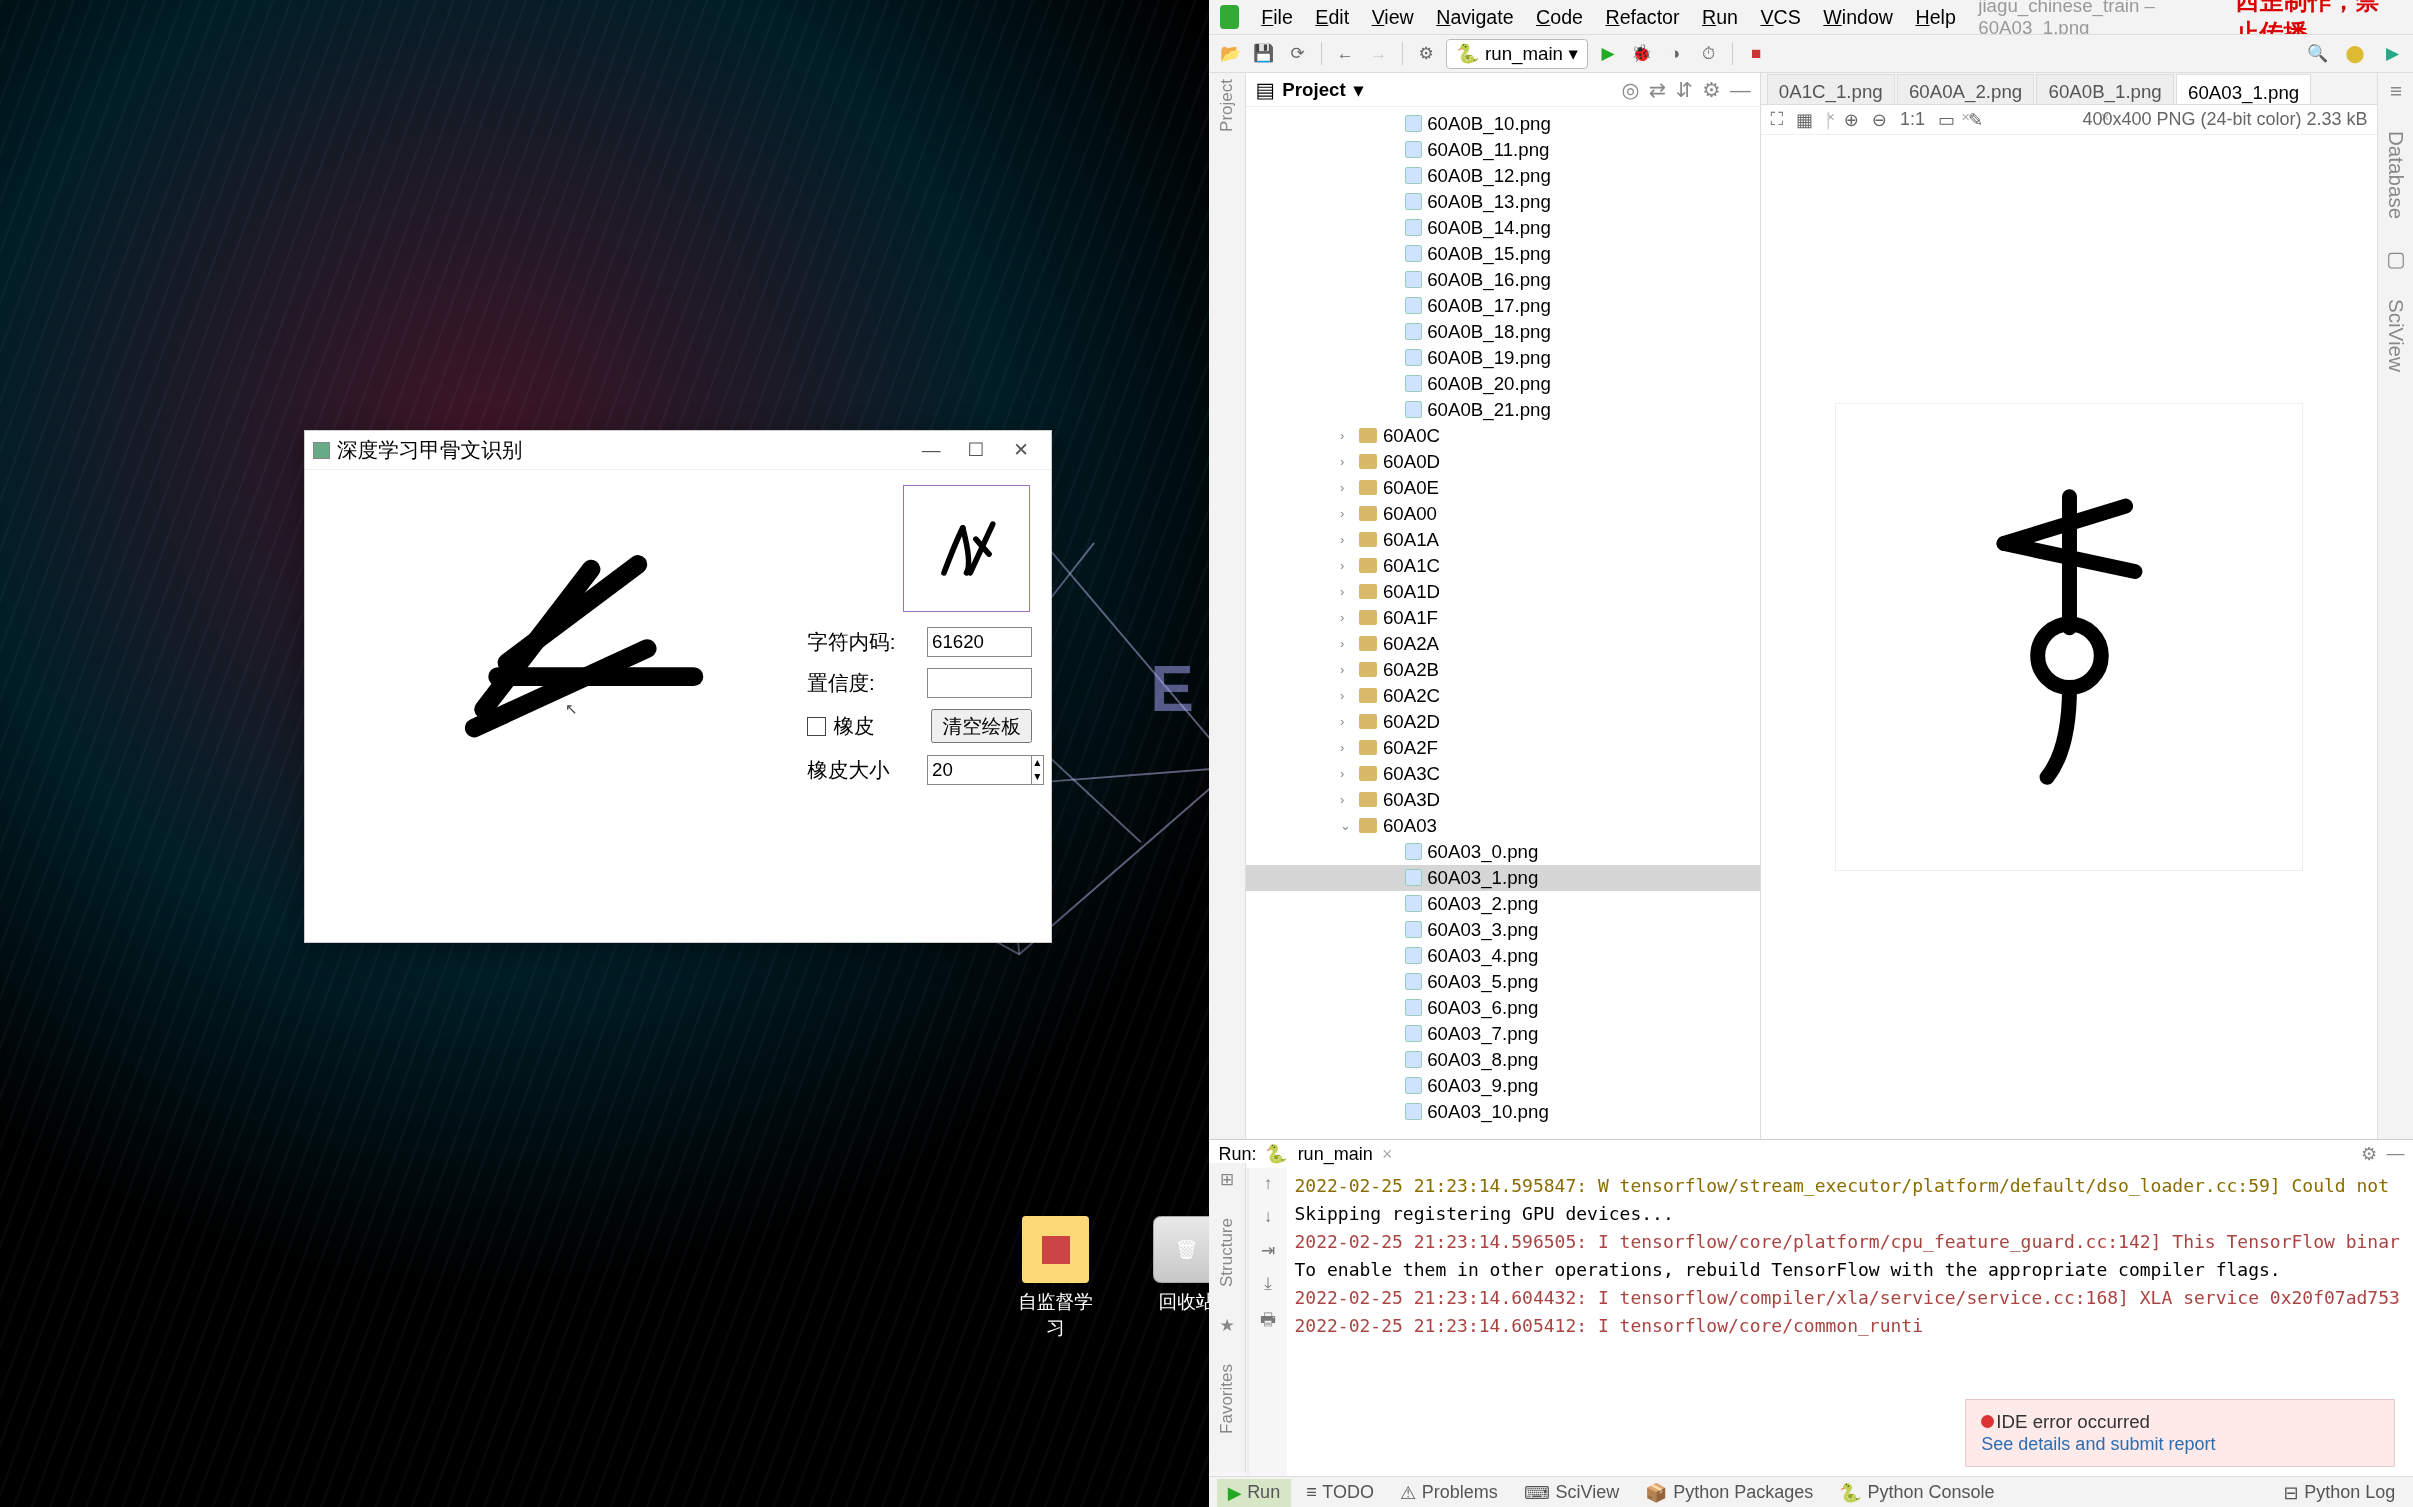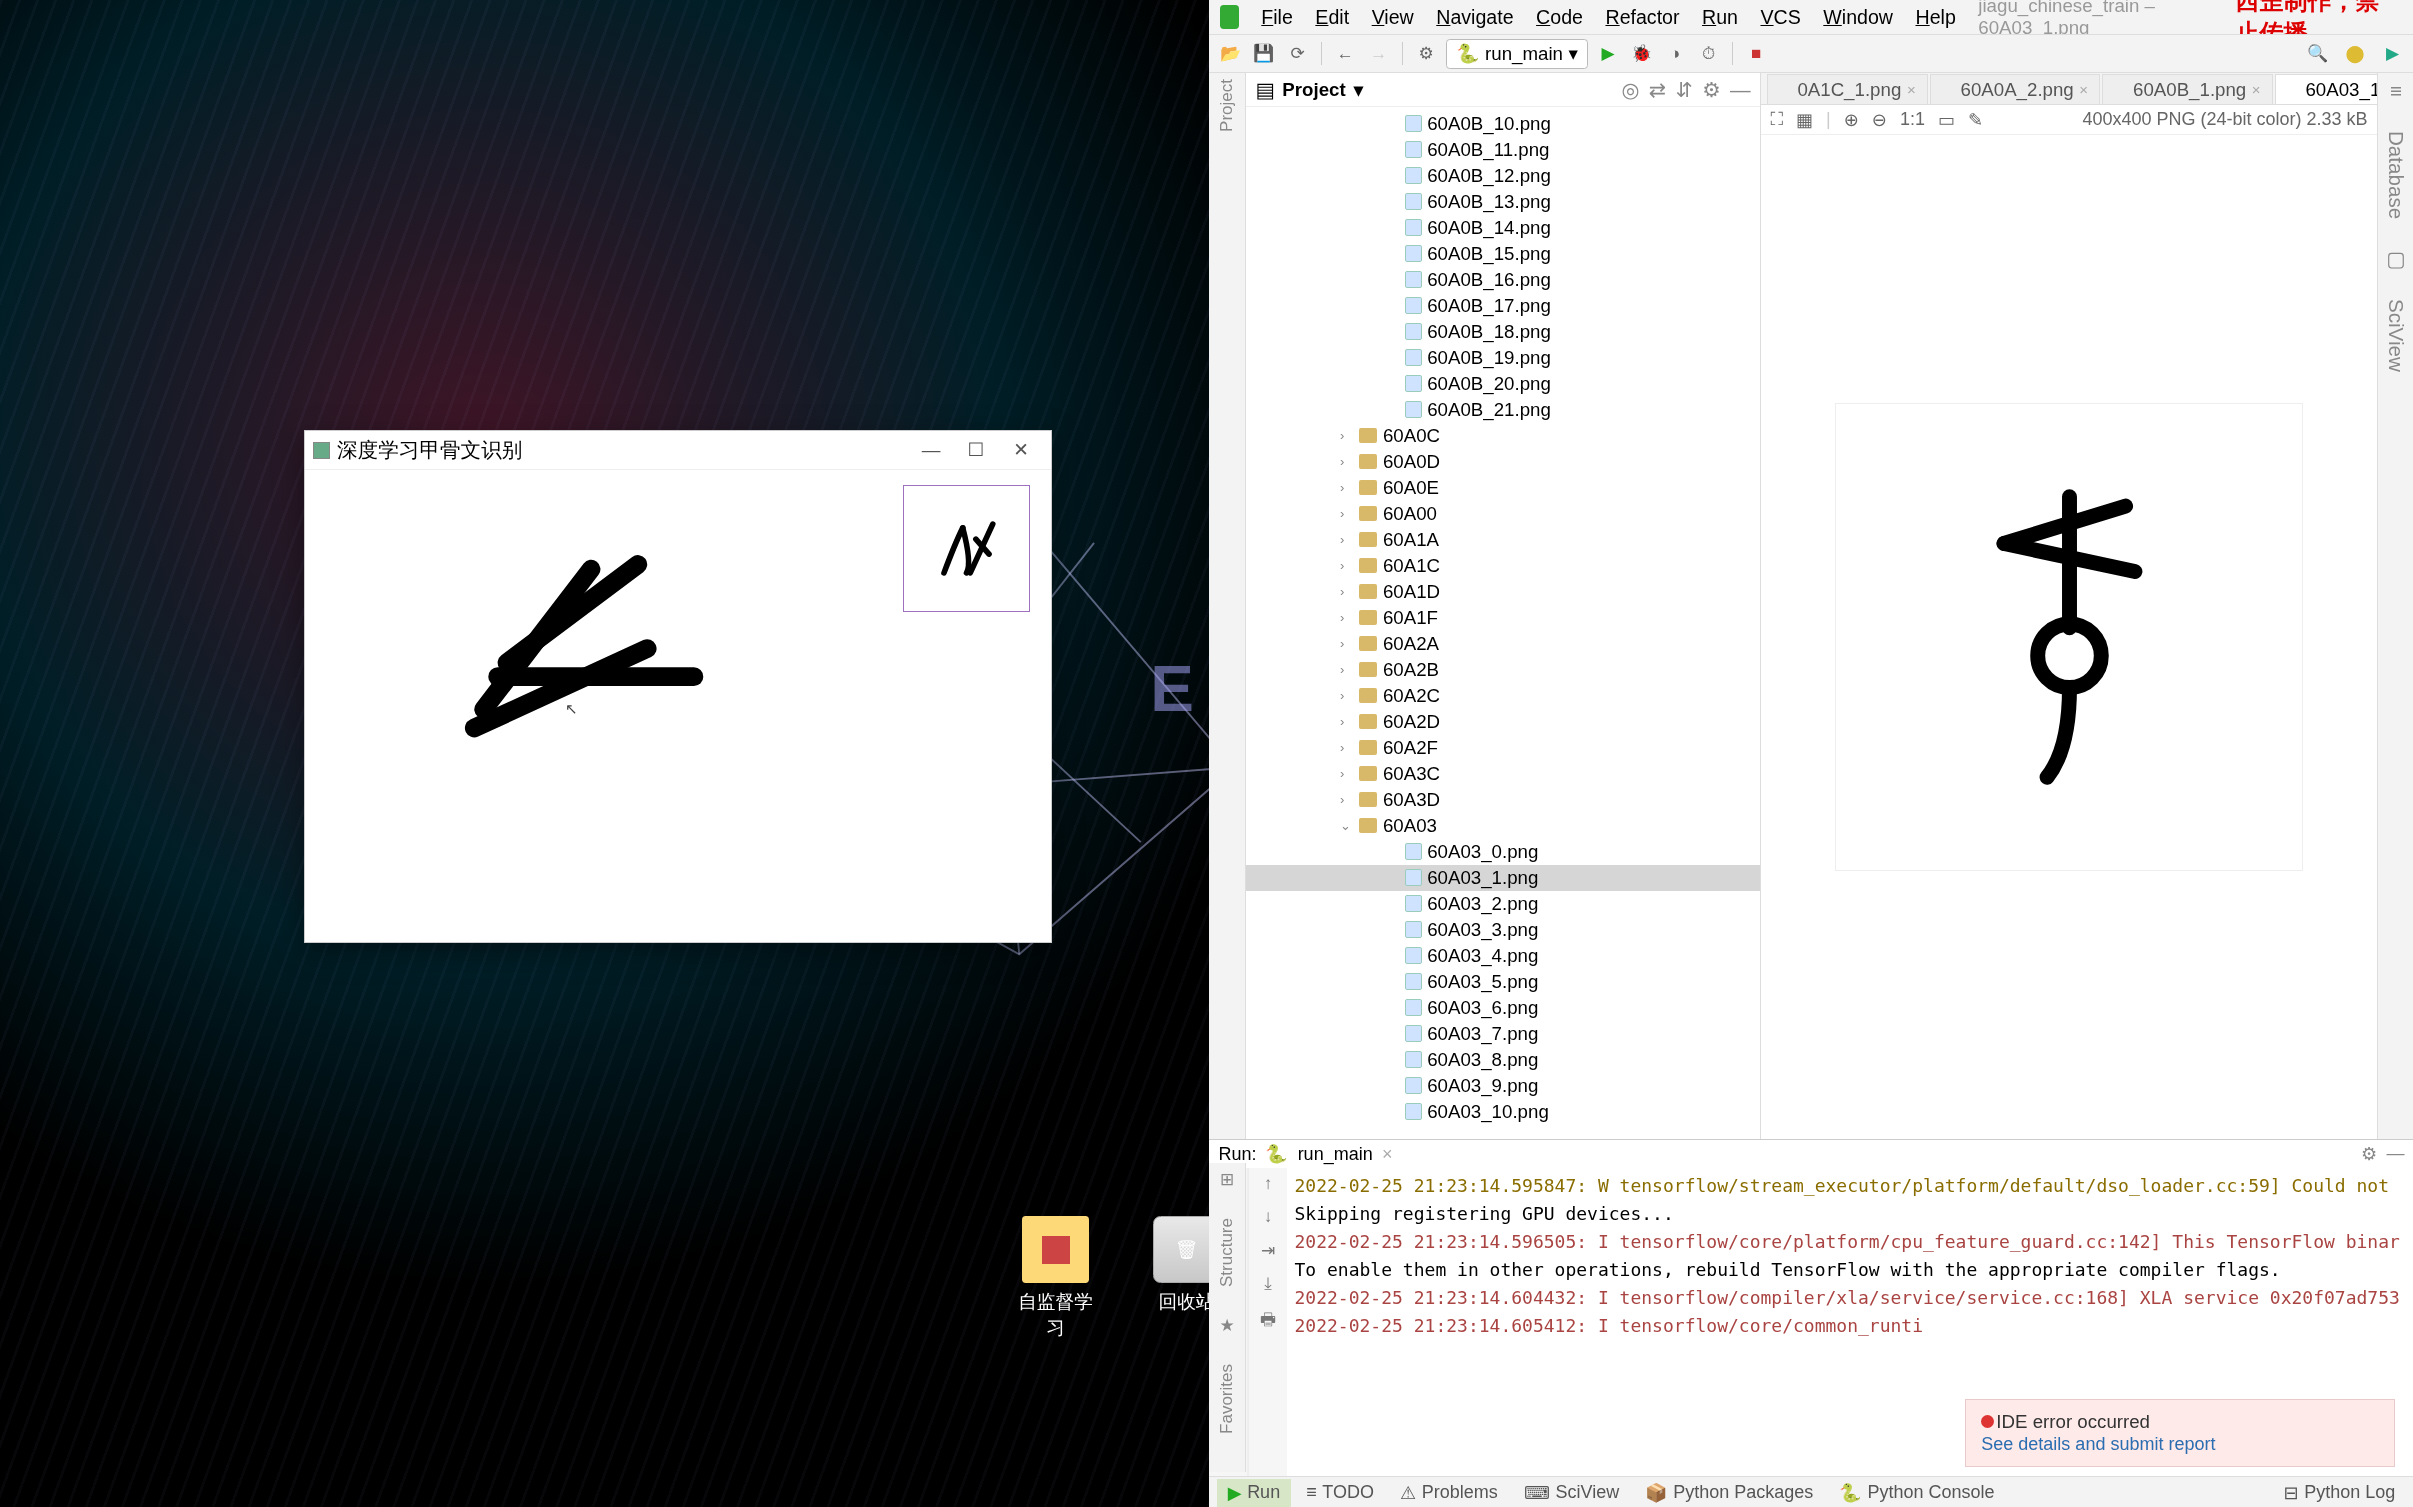--- a/index.html
+++ b/index.html
@@ -56,21 +56,21 @@
 .proj-hdr .sp{margin-left:auto;display:flex;gap:9.4px;color:#888;}
 .tree{flex:1;overflow:auto;font-size:18.7px;line-height:26px;padding:3.7px 0;}
 .tn{display:flex;align-items:center;gap:5.6px;padding:0 5.6px;height:26px;white-space:nowrap;}
 .tn .arr{width:13px;color:#888;font-size:13px;}
 .tn .fold{width:18.7px;height:15px;background:#d8b869;border-radius:1.9px;}
 .tn .file{width:17px;height:17px;background:#cfe3ff;border:0.9px solid #9cb;color:#58a;font-size:9.4px;display:flex;align-items:center;justify-content:center;border-radius:1.9px;}
 .tn.sel{background:#d6d6d6;}
 
 .editor{flex:1;display:flex;flex-direction:column;background:#fff;min-width:0;}
 .etabs{height:32px;display:flex;align-items:flex-end;border-bottom:0.9px solid #ddd;background:#f3f3f3;padding-left:5.6px;}
-.etab{height:30px;padding:0 11.2px;display:flex;align-items:center;gap:5.6px;font-size:18.7px;background:#eee;border:0.9px solid #ddd;border-bottom:none;margin-right:1.9px;color:#555;}
+.etab{height:30px;padding:0 11.2px;display:flex;align-items:center;gap:5.6px;font-size:18.7px;background:#eee;border:0.9px solid #ddd;border-bottom:none;margin-right:1.9px;color:#555;flex-direction:column;}
 .etab.act{background:#fff;color:#000;}
 .etab .x{color:#aaa;font-size:15px;}
 .imgbar{height:30px;display:flex;align-items:center;gap:13px;padding:0 9.4px;color:#666;border-bottom:0.9px solid #eee;font-size:18px;}
 .imgbar .info{margin-left:auto;font-size:18px;}
 .imgview{flex:1;display:flex;align-items:center;justify-content:center;background:#fff;}
 .glyph{width:468px;height:468px;border:0.9px solid #eee;display:flex;align-items:center;justify-content:center;}
 
 .vtab-r{width:37px;background:#f3f3f3;border-left:0.9px solid #ddd;display:flex;flex-direction:column;align-items:center;padding-top:5.6px;gap:28px;color:#888;}
 .vtab-r .rot{writing-mode:vertical-rl;}
 
@@ -145,20 +145,45 @@
     </div>
     <div class="thumb">
       <svg width="75" height="75" viewBox="0 0 80 80">
           <g stroke="#000" stroke-width="6" fill="none" stroke-linecap="round">
             <path d="M16 66 Q28 34 36 18"></path>
             <path d="M36 18 Q46 56 40 66"></path>
             <path d="M44 66 L68 14"></path>
             <path d="M50 30 L64 46"></path>
           </g>
         </svg>
+    </div>
+    <div class="form">
+      <div class="frow">
+          <label>字符内码:</label>
+          <input type="text" value="61620" style="">
+        </div>
+      <div class="frow">
+          <label>置信度:</label>
+          <input type="text" value="" style="">
+        </div>
+      <div class="frow">
+          <span class="chk"></span>
+          <label style="flex:0 0 auto;margin-right:auto">橡皮</label>
+          <button>清空绘板</button>
+        </div>
+      <div class="frow">
+          <label>橡皮大小</label>
+          <div class="spin">
+            <input type="text" value="20" style="">
+            <div class="ud">
+              <span>▲</span>
+              <span>▼</span>
+            </div>
+          </div>
+        </div>
     </div>
   </div>
 </div>
 
 <div class="ide">
   <div class="menubar">
     <div class="logo"></div>
     <span><u>F</u>ile</span> 
       <span><u>E</u>dit</span> 
       <span><u>V</u>iew</span> 

